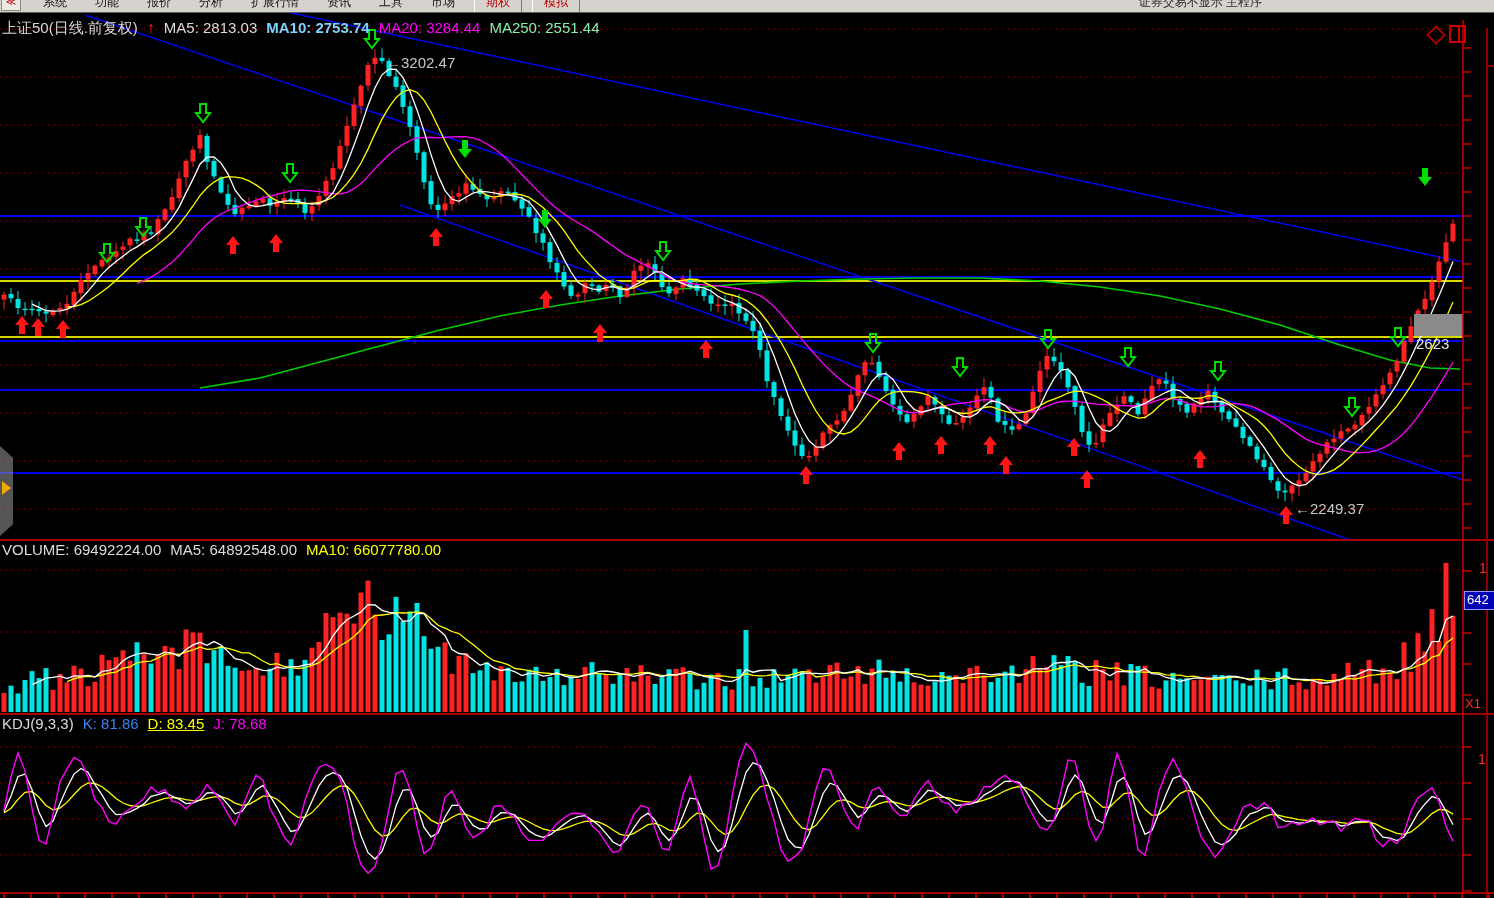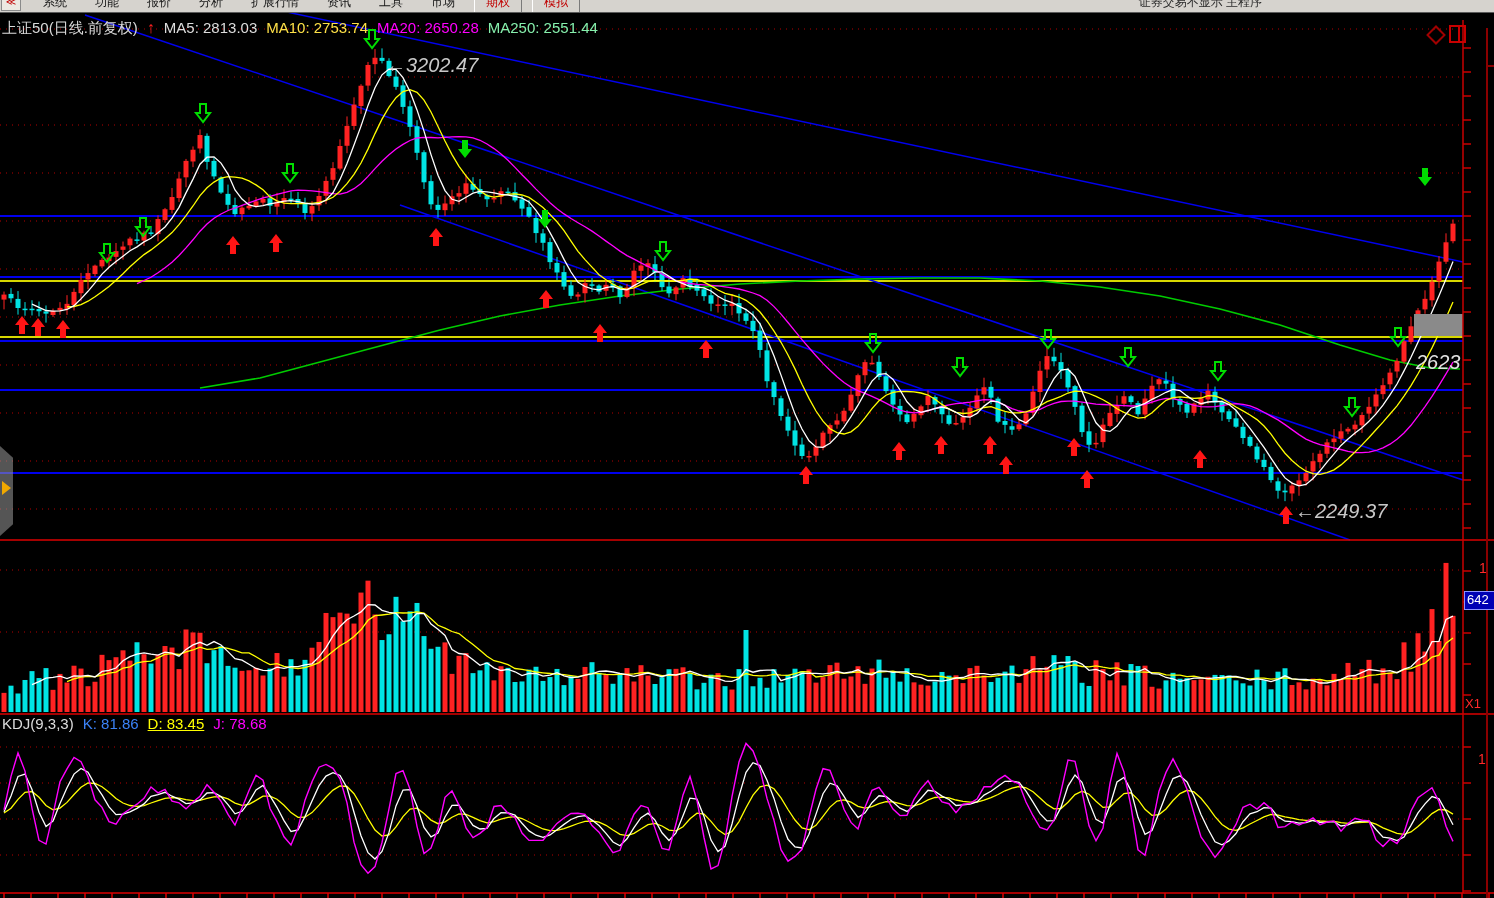--- a/index.html
+++ b/index.html
@@ -13,21 +13,21 @@
   .menu-item{color:#151515;font-size:12px;padding:0 14px;white-space:nowrap;}
   .red-btn{color:#c00000;font-size:12px;background:#d6d3ce;border:1px solid;border-color:#ffffff #7a7a7a #7a7a7a #ffffff;padding:1px 11px;margin:0 5px;white-space:nowrap;}
   .menu-right{margin-left:auto;margin-right:232px;color:#2a2a2a;font-size:12px;white-space:nowrap;}
 
   svg#plot{position:absolute;left:0;top:0;z-index:5;}
 
   .hdr{position:absolute;z-index:20;font-size:15px;white-space:nowrap;letter-spacing:0;}
   .hdr span{margin-right:9px;margin-top:8px;}
   .sig-arrow{font-weight:bold;font-size:16px;}
 
-  .ann{position:absolute;color:#c8c8c8;font-size:20px;z-index:20;white-space:nowrap;font-style:italic;}
+  .ann{position:absolute;color:#c8c8c8;font-size:15px;z-index:20;white-space:nowrap;}
   .axlabel{position:absolute;z-index:20;font-size:13px;white-space:nowrap;}
   .volbox{position:absolute;left:1464px;top:591px;width:30px;height:17px;background:#0000b4;border:1px solid #8f94ff;color:#fff;font-size:13px;line-height:16px;padding-left:2px;z-index:20;}
 
   .diamond-icon{position:absolute;left:1429px;top:28px;width:10px;height:10px;border:2px solid #a00000;transform:rotate(45deg);z-index:20;}
   .winbox-icon{position:absolute;left:1449px;top:25px;width:13px;height:14px;border:2px solid #c80000;z-index:20;}
   .winbox-split{position:absolute;left:7px;top:0;width:2px;height:100%;background:#c80000;}
 
   .left-tab{position:absolute;left:0;top:446px;width:13px;height:90px;background:rgba(155,155,155,.55);clip-path:polygon(0 0,100% 13%,100% 87%,0 100%);z-index:18;}
   .left-tab-arrow{position:absolute;left:2px;top:481px;width:0;height:0;border-left:9px solid #f0a800;border-top:7px solid transparent;border-bottom:7px solid transparent;z-index:19;}
 </style>
@@ -842,29 +842,30 @@
       <line x1="1381" y1="893" x2="1381" y2="898" stroke="#dd0000" stroke-width="1.5"></line>
       <line x1="1408" y1="893" x2="1408" y2="898" stroke="#dd0000" stroke-width="1.5"></line>
       <line x1="1435" y1="893" x2="1435" y2="898" stroke="#dd0000" stroke-width="1.5"></line>
       <line x1="1462" y1="893" x2="1462" y2="898" stroke="#dd0000" stroke-width="1.5"></line>
       <line x1="1489" y1="893" x2="1489" y2="898" stroke="#dd0000" stroke-width="1.5"></line>
       <line x1="1487" y1="28" x2="1487" y2="898" stroke="#8b0000" stroke-width="2"></line>
       <line x1="1487" y1="66" x2="1494" y2="66" stroke="#8b0000" stroke-width="2"></line>
     </svg>
 
   <div class="hdr" style="left:2px;top:19px;">
-    <span style="color:#d8d8d8;">上证50(日线.前复权)</span><span class="sig-arrow" style="color:#ff2020;">↑</span><span id="ma-labels"><span style="color: rgb(220, 220, 220);">MA5: 2813.03</span><span style="color: #fde047;">MA10: 2753.74</span><span style="color: rgb(255, 0, 255);">MA20: 2650.28</span><span style="color: #86efac;">MA250: 2551.44</span></span>
+    <span style="color:#d8d8d8;">上证50(日线.前复权)</span><span class="sig-arrow" style="color:#ff2020;">↑</span><span id="ma-labels"><span style="color: rgb(220, 220, 220);">MA5: 2813.03</span><span style="color: #7dd3fc; font-weight: bold;">MA10: 2753.74</span><span style="color: rgb(255, 0, 255);">MA20: 3284.44</span><span style="color: #86efac;">MA250: 2551.44</span></span>
   </div>
 
+  <div class="hdr" style="left:2px;top:541px;"><span id="vol-labels"><span style="color: rgb(220, 220, 220);">VOLUME: 69492224.00</span><span style="color: rgb(220, 220, 220);">MA5: 64892548.00</span><span style="color: rgb(255, 255, 0);">MA10: 66077780.00</span></span></div>
 
   <div class="hdr" style="left:2px;top:715px;"><span id="kdj-labels"><span style="color: rgb(220, 220, 220);">KDJ(9,3,3)</span><span style="color: #3b82f6;">K: 81.86</span><span style="color: rgb(255, 255, 0); text-decoration: underline;">D: 83.45</span><span style="color: rgb(255, 0, 255);">J: 78.68</span></span></div>
 
   <div class="ann" style="left:386px;top:54px;">←3202.47</div>
   <div class="ann" style="left:1295px;top:500px;text-align:center;">←2249.37</div>
-  <div class="ann" style="left:1416px;top:351px;color:#e2e2e2;">2623</div>
+  <div class="ann" style="left:1416px;top:335px;color:#e2e2e2;">2623</div>
 
   <div class="axlabel" style="left:1479px;top:560px;color:#ff2a2a;font-size:14px;">1</div>
   <div class="volbox">642</div>
   <div class="axlabel" style="left:1465px;top:696px;color:#ff2a2a;">X1</div>
   <div class="axlabel" style="left:1478px;top:751px;color:#ff2a2a;font-size:14px;">1</div>
 
   <div class="diamond-icon"></div>
   <div class="winbox-icon">
       <div class="winbox-split"></div>
     </div>

